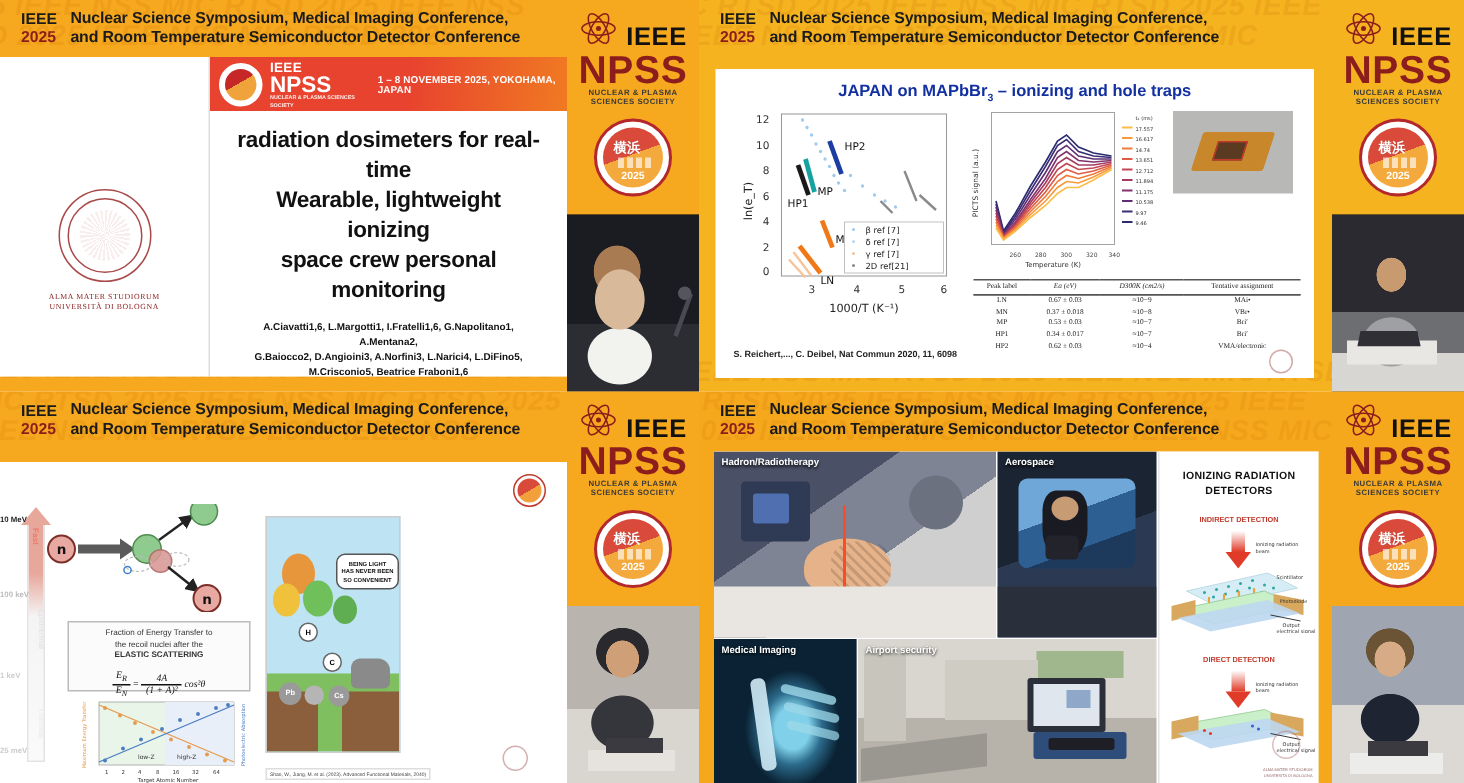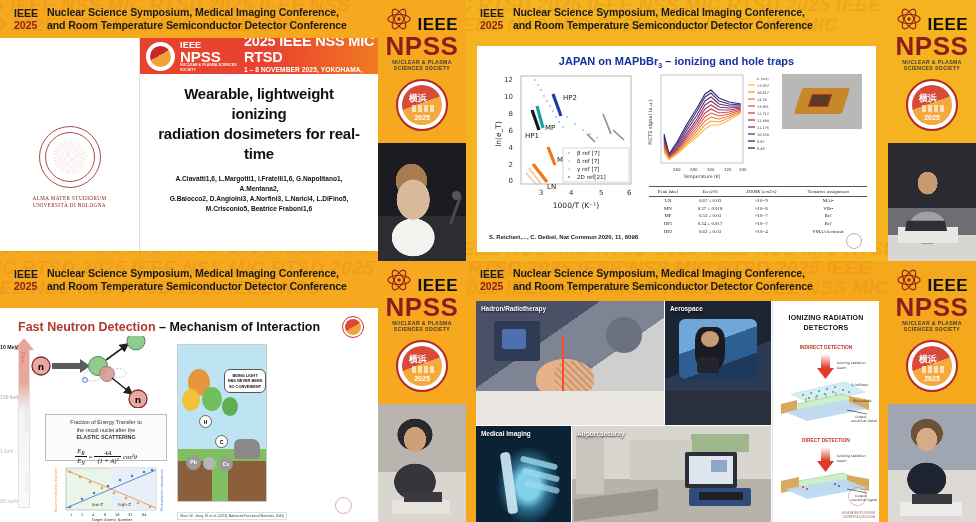--- a/index.html
+++ b/index.html
@@ -144,29 +144,29 @@
       <div class="s1-head">
         <div class="s1-circ">
             <div class="s1-circ-in"></div>
           </div>
         <div class="s1-npss">
           <div class="w1">IEEE</div>
           <div class="w2">NPSS</div>
           <div class="w3">NUCLEAR &amp; PLASMA SCIENCES SOCIETY</div>
         </div>
         <div class="s1-title-r">
-          <div class="t1">2025 IEEE NSS MIC RTSD</div>
           <div class="t2">1 – 8 NOVEMBER 2025, YOKOHAMA, JAPAN</div>
         </div>
       </div>
 
       <div class="s1-body">
         <div class="s1-h">
+          <div>radiation dosimeters for real-time</div>
           <div>Wearable, lightweight ionizing</div>
-          <div>radiation dosimeters for real-time</div>
+          <div>space crew personal monitoring</div>
         </div>
         <div class="s1-auth">
           <div>A.Ciavatti1,6, L.Margotti1, I.Fratelli1,6, G.Napolitano1, A.Mentana2,</div>
           <div>G.Baiocco2, D.Angioini3, A.Norfini3, L.Narici4, L.DiFino5,</div>
           <div>M.Crisconio5, Beatrice Fraboni1,6</div>
         </div>
 
       </div>
     </div>
 
@@ -451,23 +451,20 @@
         <span>IEEE</span>
         <span class="yr">2025</span>
       </div>
       <div class="lines">
         <span>Nuclear Science Symposium, Medical Imaging Conference,</span>
         <span>and Room Temperature Semiconductor Detector Conference</span>
       </div>
     </div>
 
     <div class="slide" style="left:0;top:47px;width:378px;height:214px;">
-      <div class="s3-title">
-        <span class="a">Fast Neutron Detection</span><span class="b"> – Mechanism of Interaction</span>
-      </div>
       <div style="position:absolute;right:14px;top:8px;width:22px;height:22px;border-radius:50%;border:1.5px solid #C0392B;overflow:hidden;">
         <div style="position:absolute;inset:2px;border-radius:50%;background:linear-gradient(150deg,#D94A3A 0 50%,#F2A03C 50%);"></div>
       </div>
 
       <div style="position:absolute;left:12px;top:30px;width:28px;bottom:14px;">
         <div style="position:absolute;left:6px;top:8px;width:12px;bottom:0;background:linear-gradient(180deg,#E8A79B 0 22%,#F4F4F4 40%,#FAFAFA 100%);border:1px solid #e3e3e3;"></div>
         <div style="position:absolute;left:2px;top:0;width:20px;height:12px;background:#E8A79B;clip-path:polygon(50% 0,100% 100%,0 100%);"></div>
       </div>
       <div style="position:absolute;left:0;top:36px;font-size:5.2px;color:#222;font-weight:600;">10 MeV</div>
       <div style="position:absolute;left:0;top:86px;font-size:5.2px;color:#bbb;font-weight:600;">100 keV</div>

